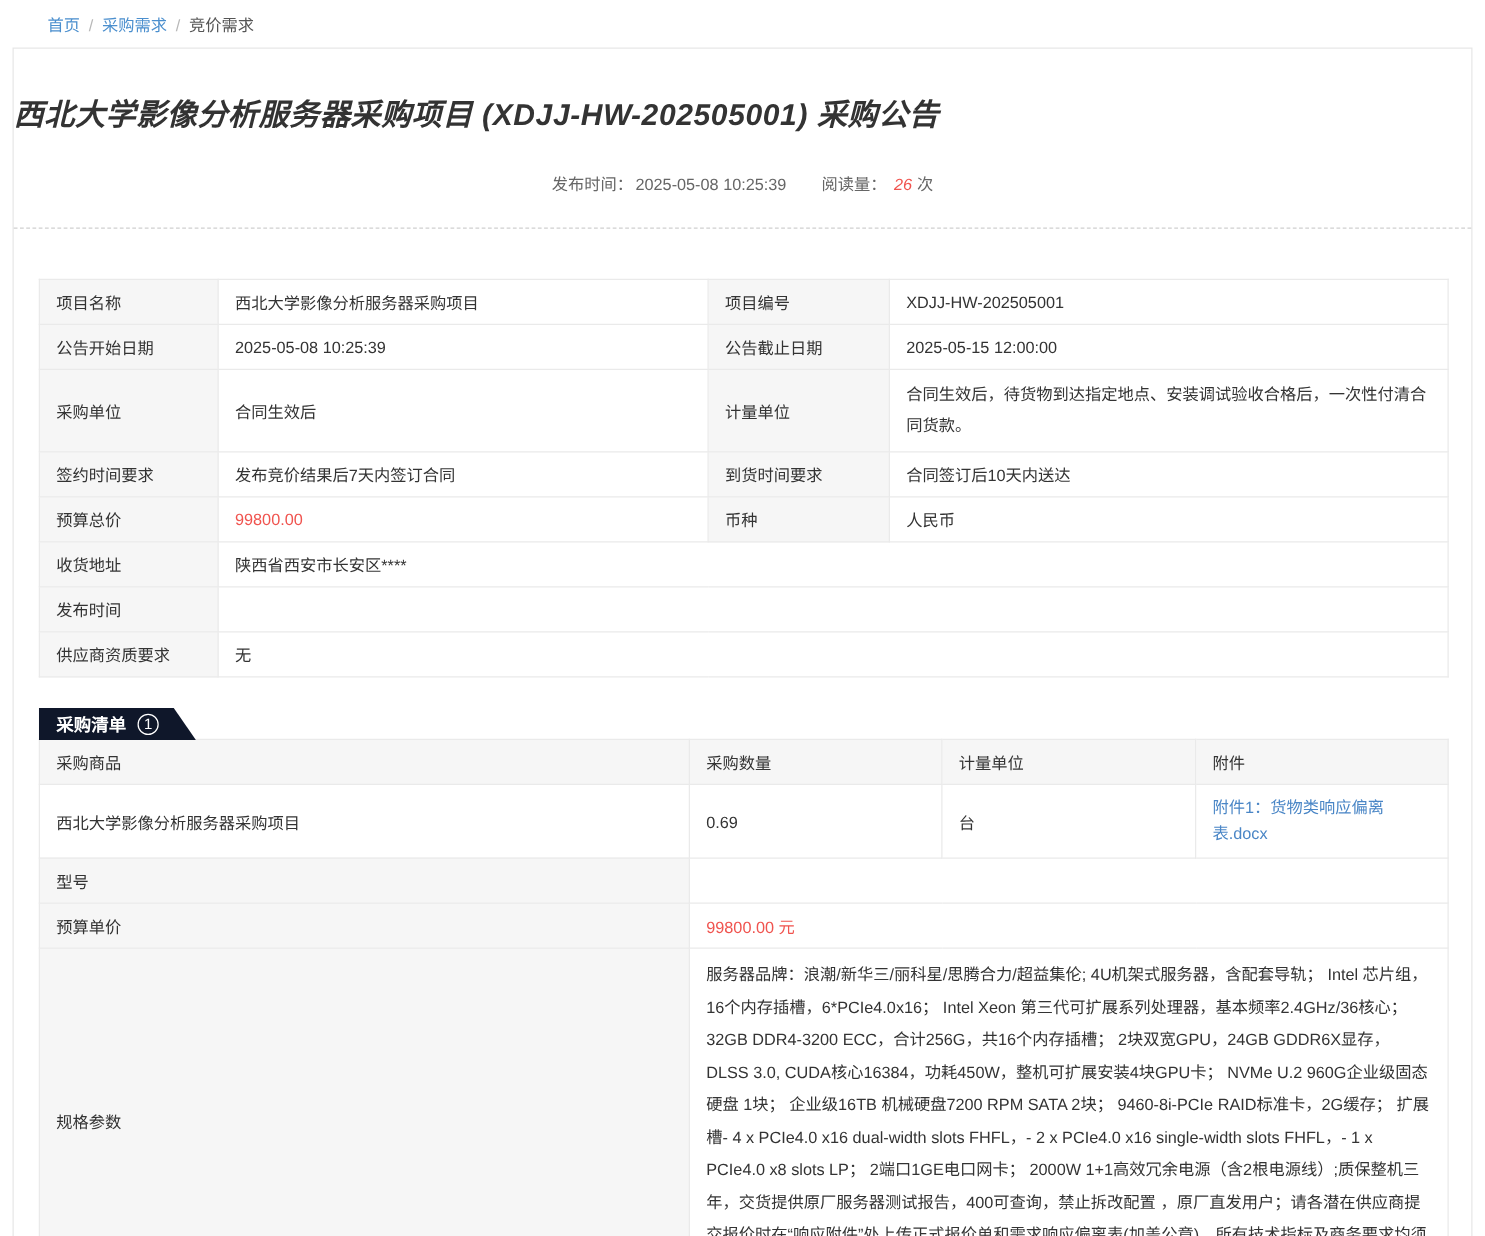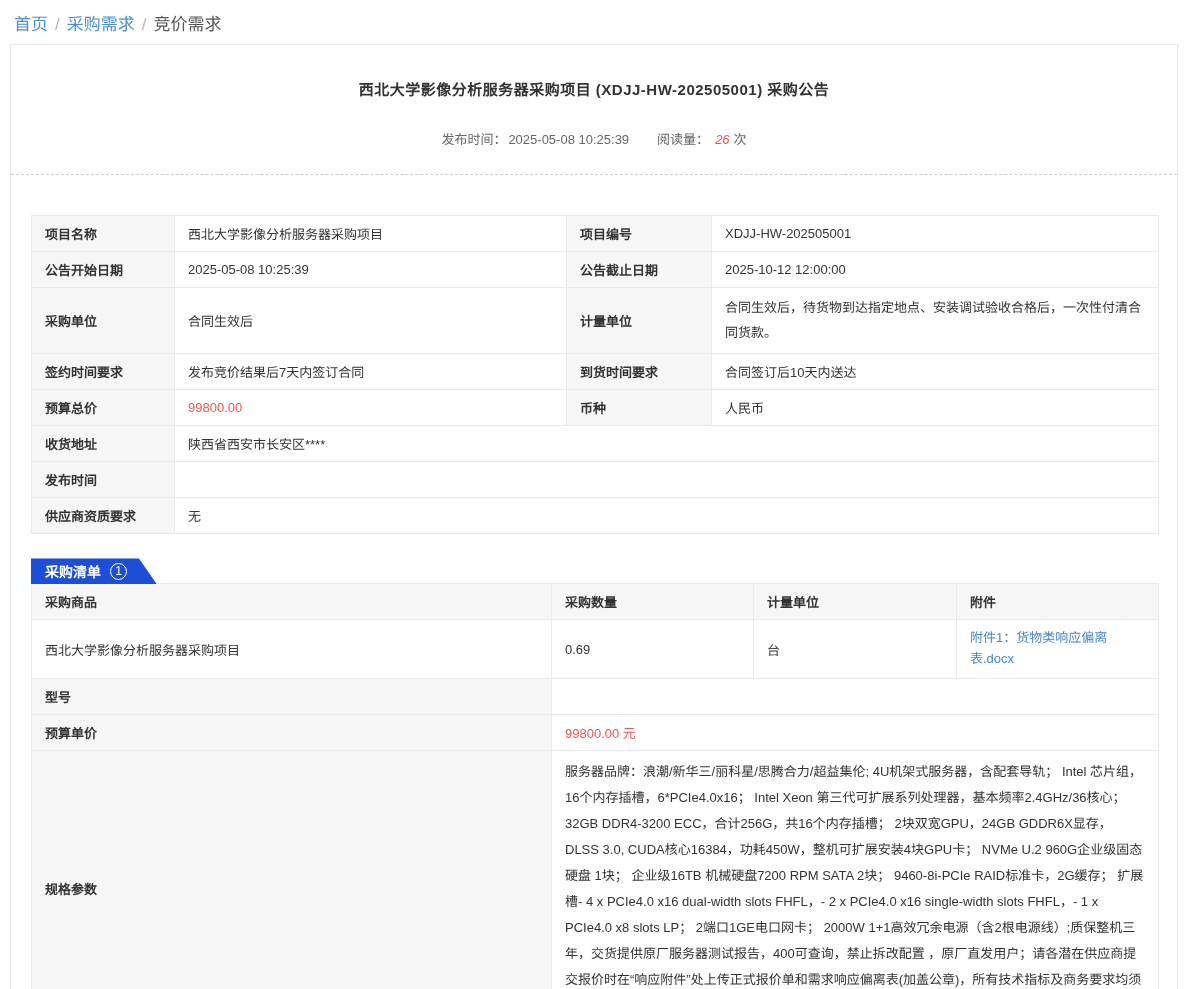--- a/index.html
+++ b/index.html
@@ -5,46 +5,46 @@
   * { margin: 0; padding: 0; box-sizing: border-box; }
   html, body {
     width: 1188px; height: 989px;
     background: #fff;
     font-family: "Liberation Sans", "DejaVu Sans", sans-serif;
     color: #333;
     overflow: hidden;
   }
   
   .breadcrumb {
-    padding: 10px 0 9px 14px;
-    font-size: 17px;
+    padding: 10px 0 9px 38px;
+    font-size: 13px;
     color: #999;
   }
   .breadcrumb a {
     color: #4b8fce;
     text-decoration: none;
     cursor: pointer;
   }
   .breadcrumb .sep { color: #b8b8b8; margin: 0 7px; }
   .breadcrumb .current { color: #555; }
 
   
   .card {
     margin: 0 10px;
     border: 1px solid #e7e7e7;
     background: #fff;
     height: 960px;
     padding-top: 33px;
   }
   .page-title {
-    text-align: center;
-    font-size: 15px;
+    font-size: 24px;
     font-weight: bold;
     color: #333;
     letter-spacing: 0.5px;
+    font-style: italic;
   }
   .meta-line {
     margin-top: 30px;
     text-align: center;
     font-size: 13px;
     color: #666;
   }
   .meta-line .lbl { margin-right: 2px; }
   .meta-line .gap { display: inline-block; width: 28px; }
   .read-count {
@@ -68,40 +68,40 @@
   th, td {
     border: 1px solid #eaeaea;
     padding: 8px 13px;
     vertical-align: middle;
     text-align: left;
     word-break: break-word;
     color: #333;
   }
   th {
     background: #f6f6f6;
-    font-weight: bold;
+    font-weight: normal;
     color: #333;
   }
   .info-table { margin-top: 40px; }
   .info-table th { width: 143px; }
   .info-table td, .info-table th { height: 36px; }
   .red-text { color: #f0544f; }
 
   
   .list-section { margin-top: 24px; }
   .list-badge {
     position: relative;
     z-index: 2;
     display: inline-flex;
     align-items: center;
     margin-left: 20px;
     margin-bottom: -1px;
     height: 26px;
     padding: 0 30px 0 14px;
-    background: #1d4ed8;
+    background: #0f172a;
     color: #fff;
     font-size: 14px;
     font-weight: bold;
     clip-path: polygon(0 0, calc(100% - 18px) 0, 100% 100%, 0 100%);
   }
   .badge-circle {
     display: inline-flex;
     align-items: center;
     justify-content: center;
     width: 17px; height: 17px;
@@ -151,21 +151,21 @@
         <tr>
       <th>项目名称</th>
       <td>西北大学影像分析服务器采购项目</td>
       <th>项目编号</th>
       <td>XDJJ-HW-202505001</td>
     </tr>
     <tr>
       <th>公告开始日期</th>
       <td>2025-05-08 10:25:39</td>
       <th>公告截止日期</th>
-      <td>2025-10-12 12:00:00</td>
+      <td>2025-05-15 12:00:00</td>
     </tr>
     <tr>
       <th>采购单位</th>
       <td>合同生效后</td>
       <th>计量单位</th>
       <td style="line-height:1.9;">合同生效后，待货物到达指定地点、安装调试验收合格后，一次性付清合同货款。</td>
     </tr>
     <tr>
       <th>签约时间要求</th>
       <td>发布竞价结果后7天内签订合同</td>

